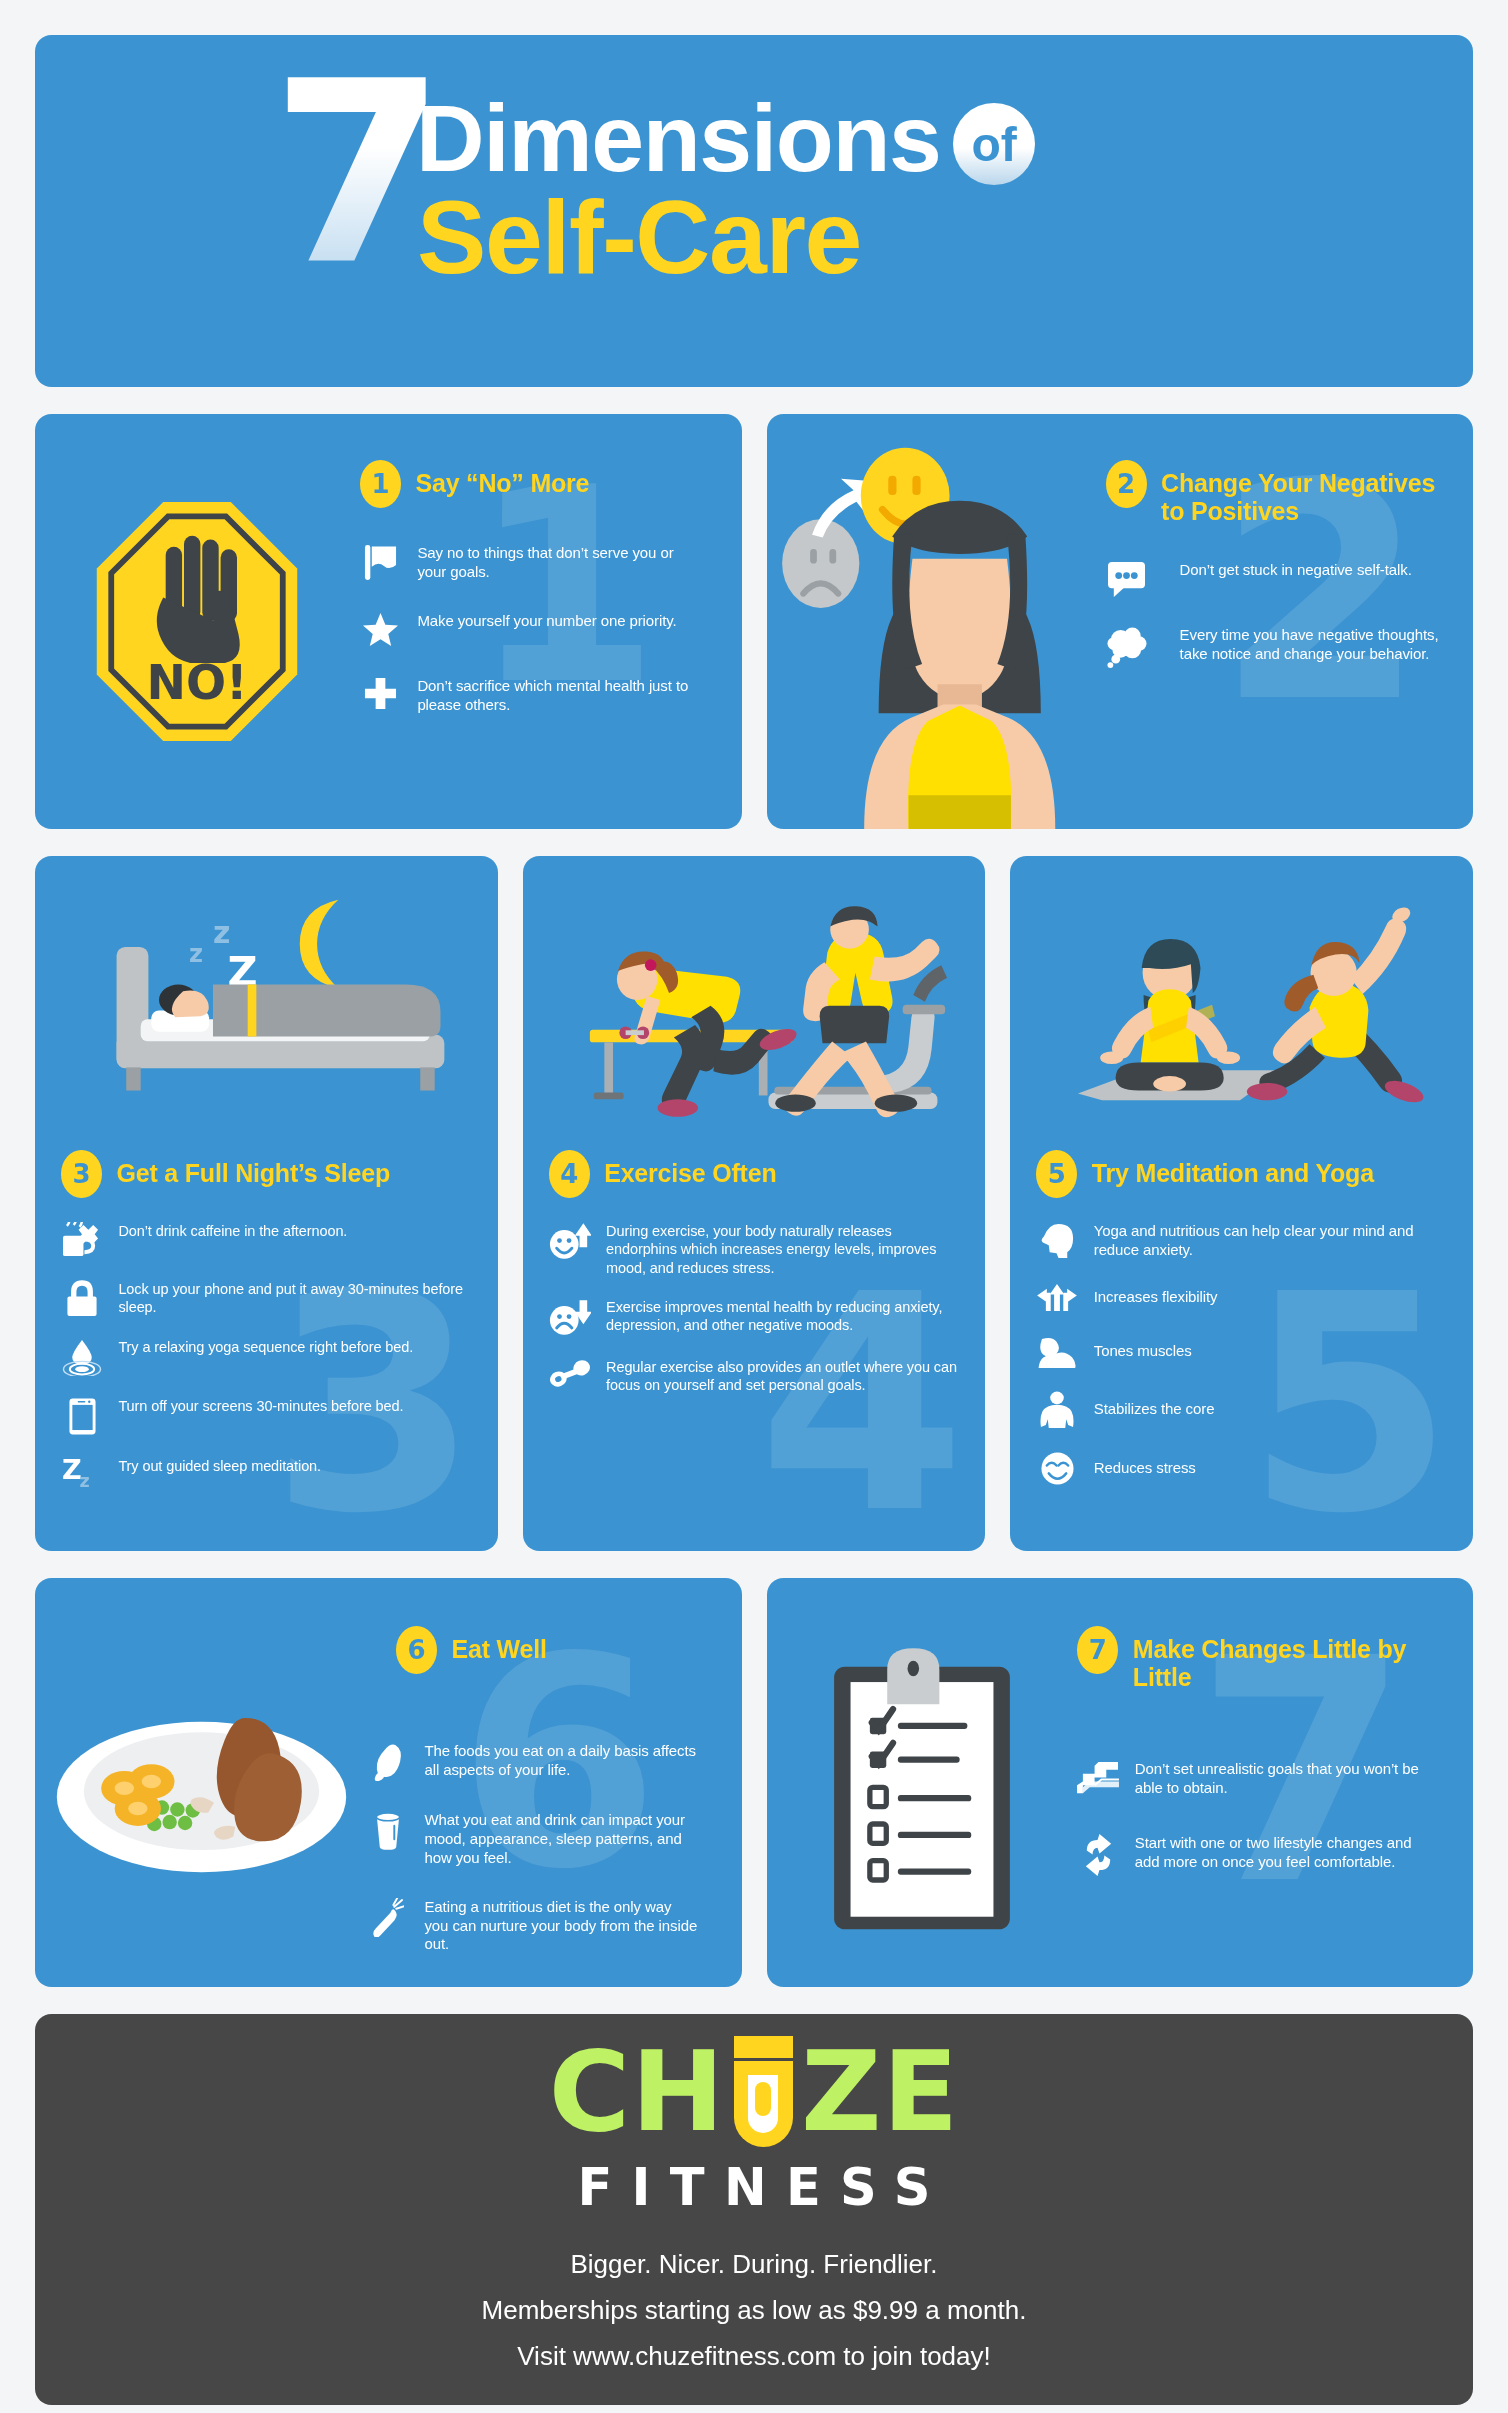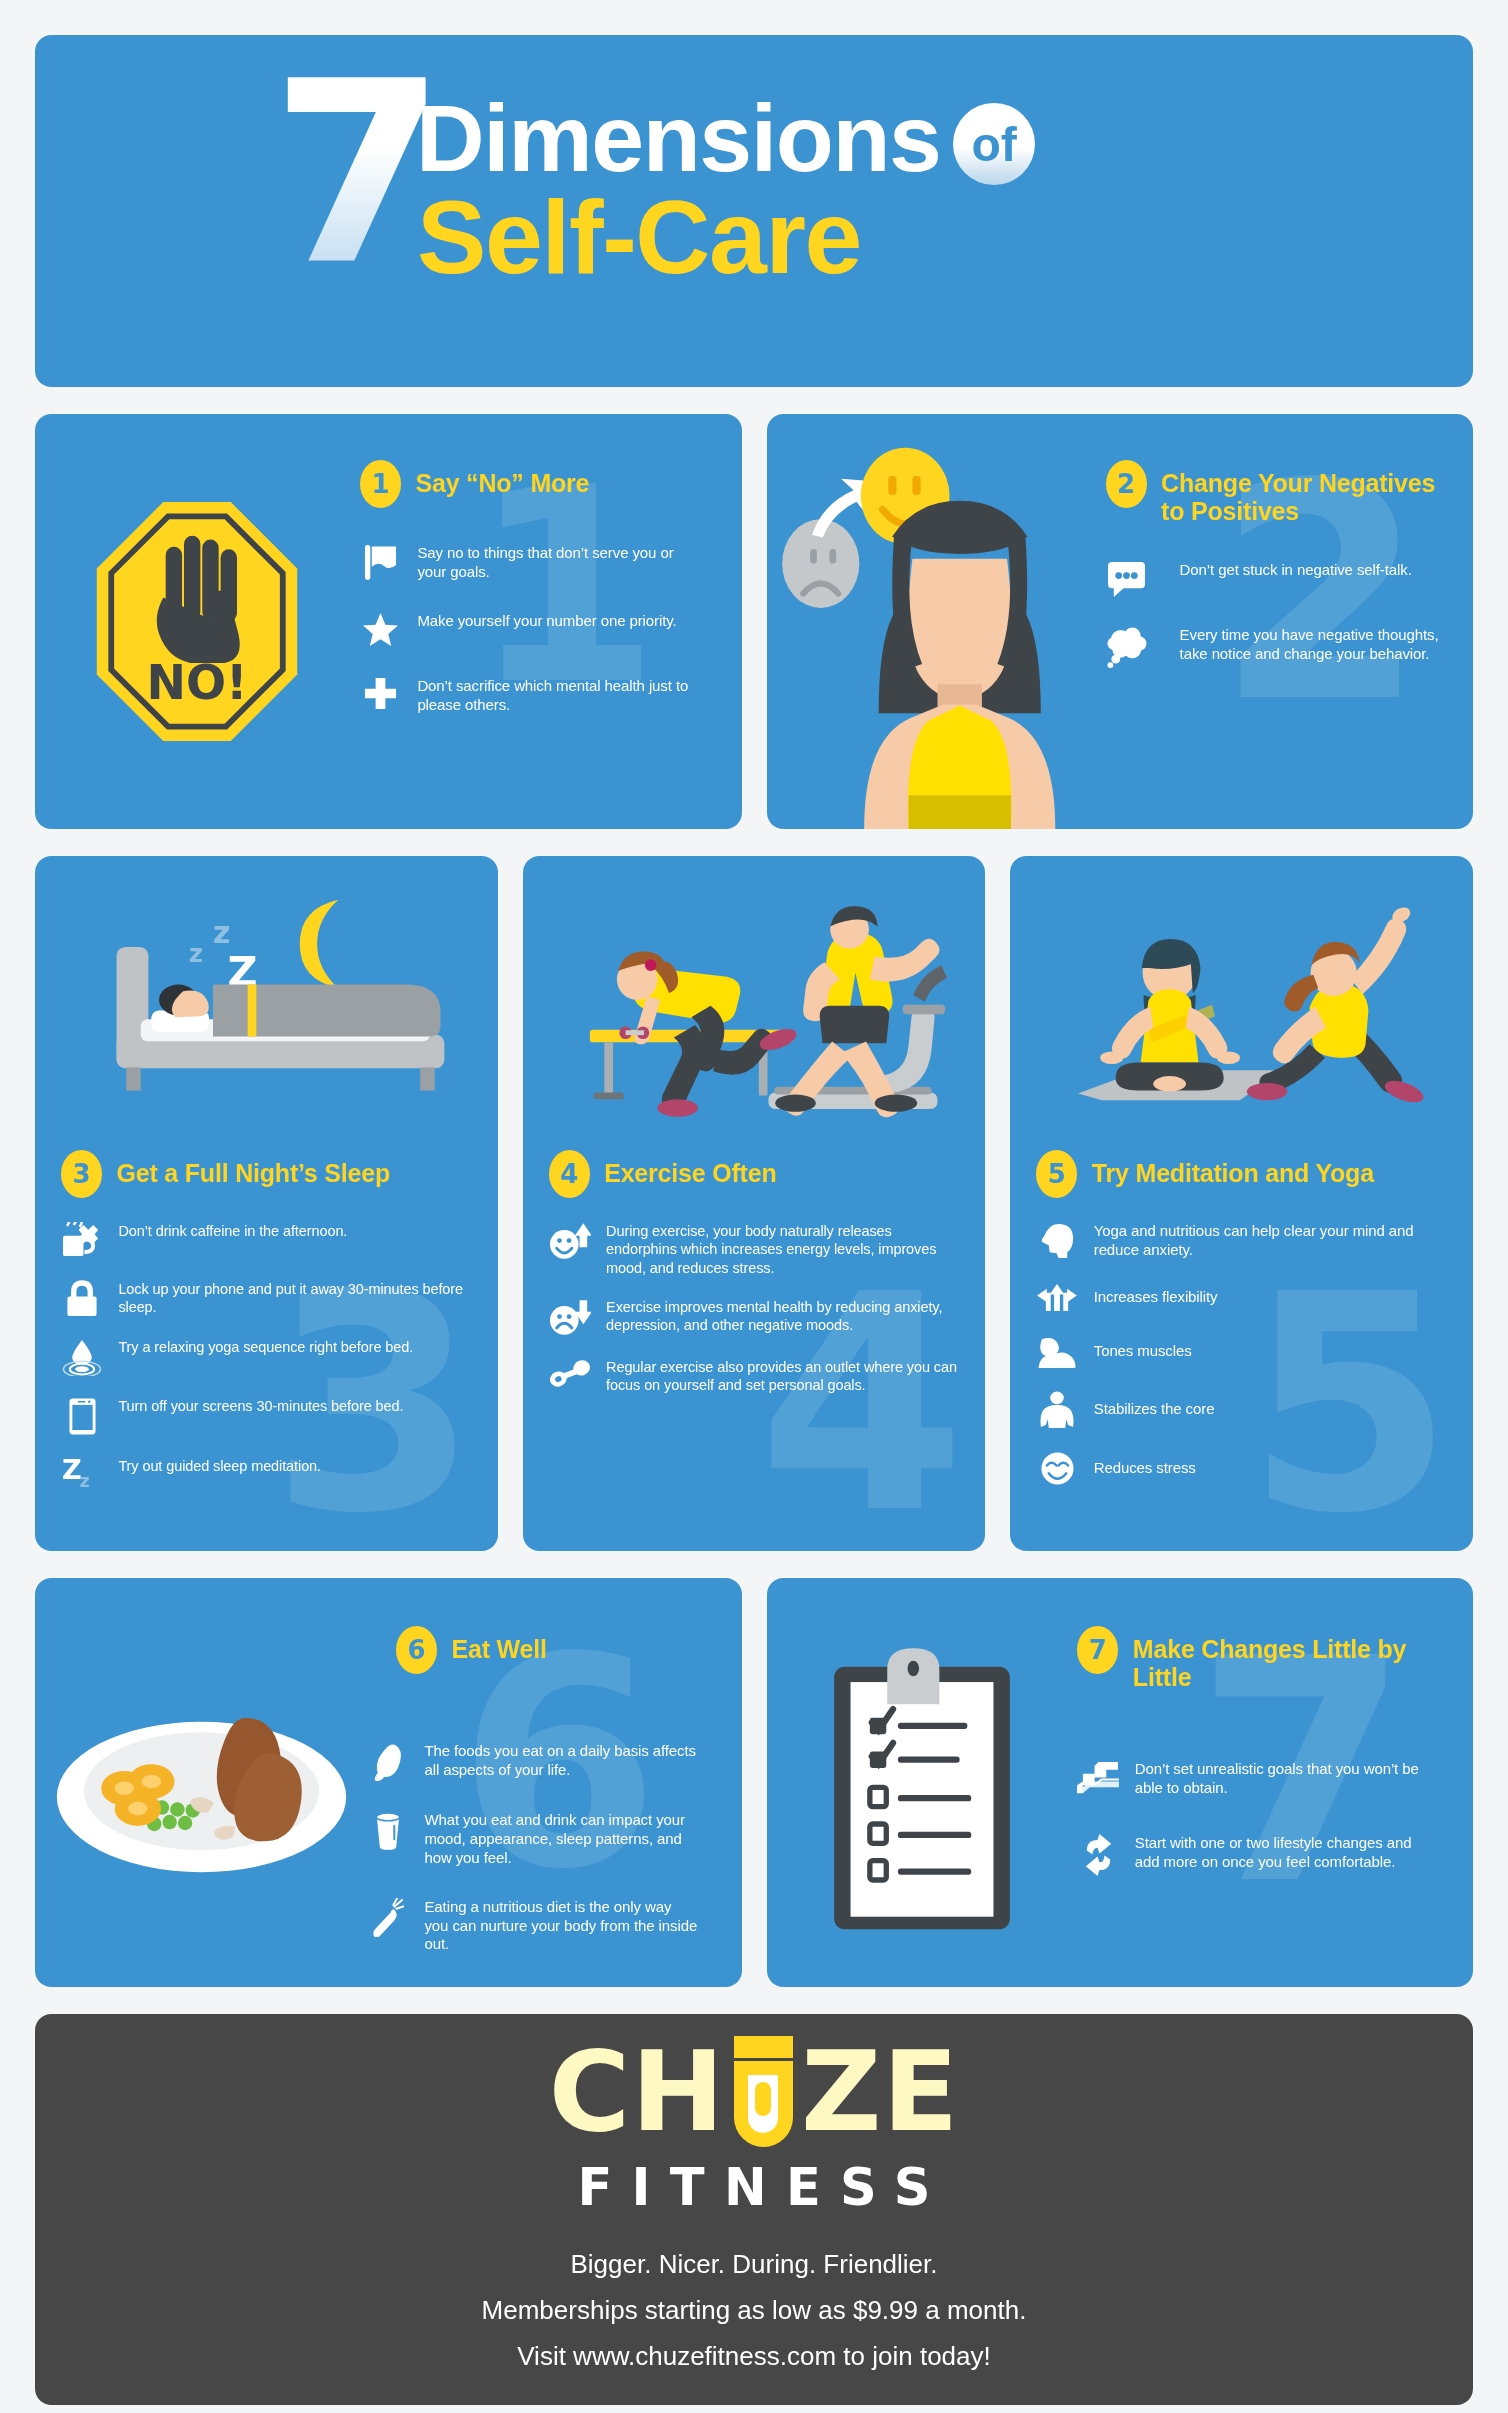--- a/index.html
+++ b/index.html
@@ -189,21 +189,21 @@
     height: 391px;
     display: flex;
     flex-direction: column;
     align-items: center;
     justify-content: center;
     gap: 0;
   }
   .logo-word {
     display: flex;
     align-items: center;
-    color: #fef9c3;
+    color: #bef264;
     font-size: 111px;
     font-weight: 700;
     line-height: 1;
     letter-spacing: 1px;
     font-family: "DejaVu Sans", sans-serif;
   }
   .logo-u { position: relative; width: 72px; height: 111px; margin: 0 1.9px; }
   .logo-u .bar { position: absolute; top: 0; left: 6.8px; width: 59px; height: 22px; background: #FFD520; }
   .logo-u .cup {
     position: absolute; top: 25px; left: 6.8px; width: 59px; height: 86px;

